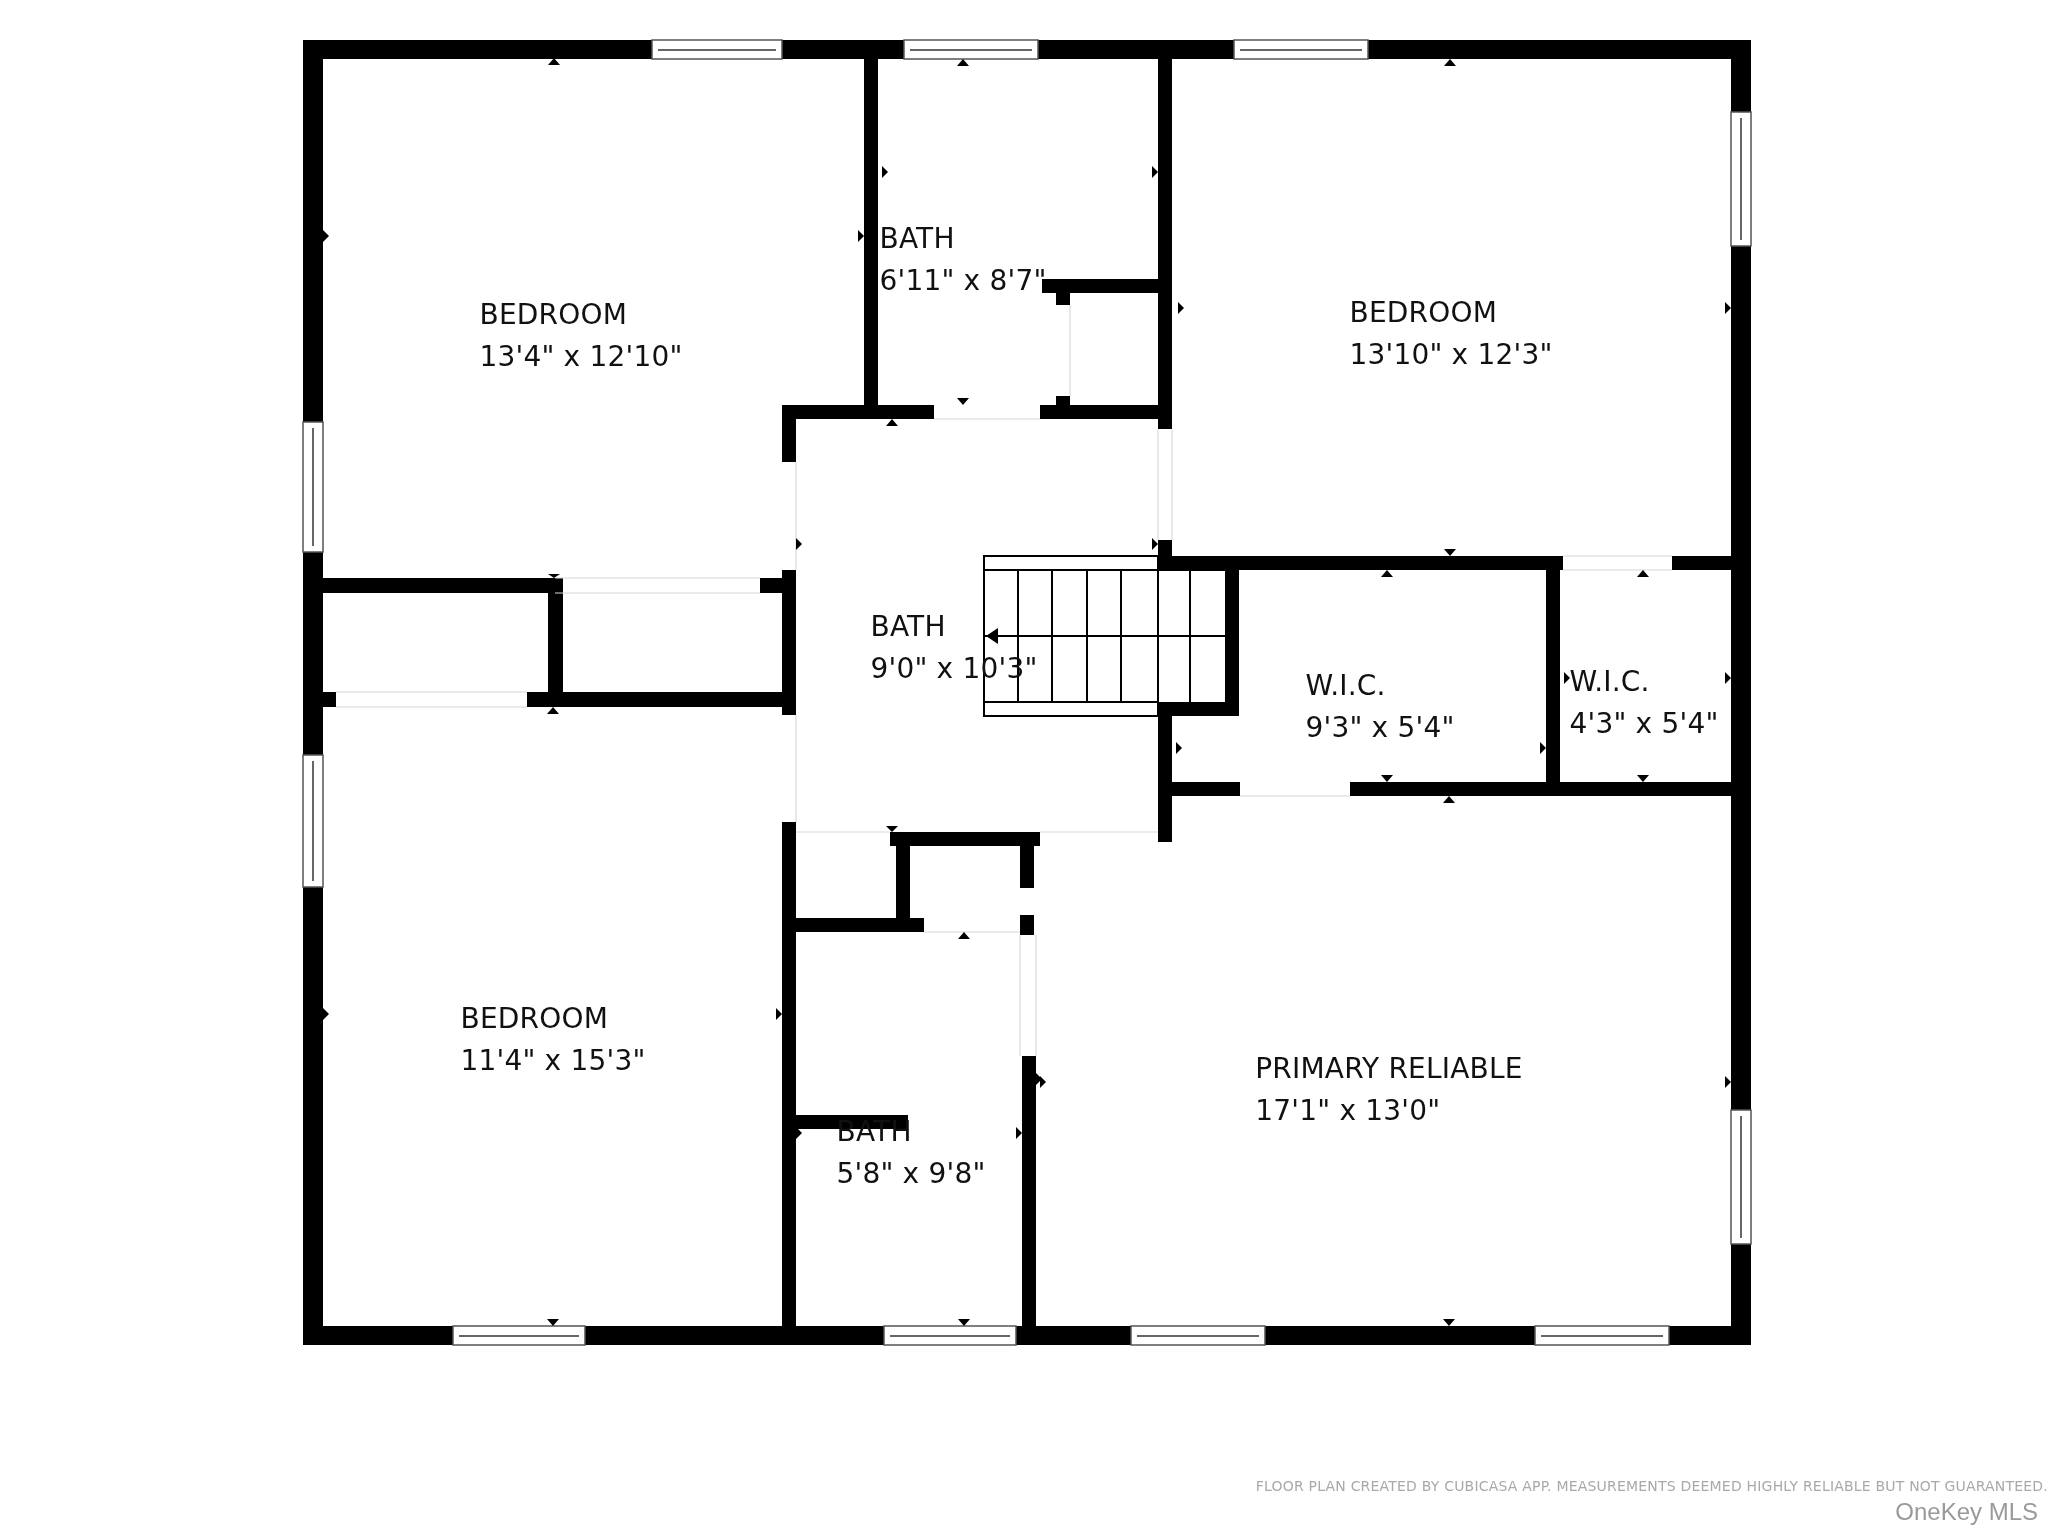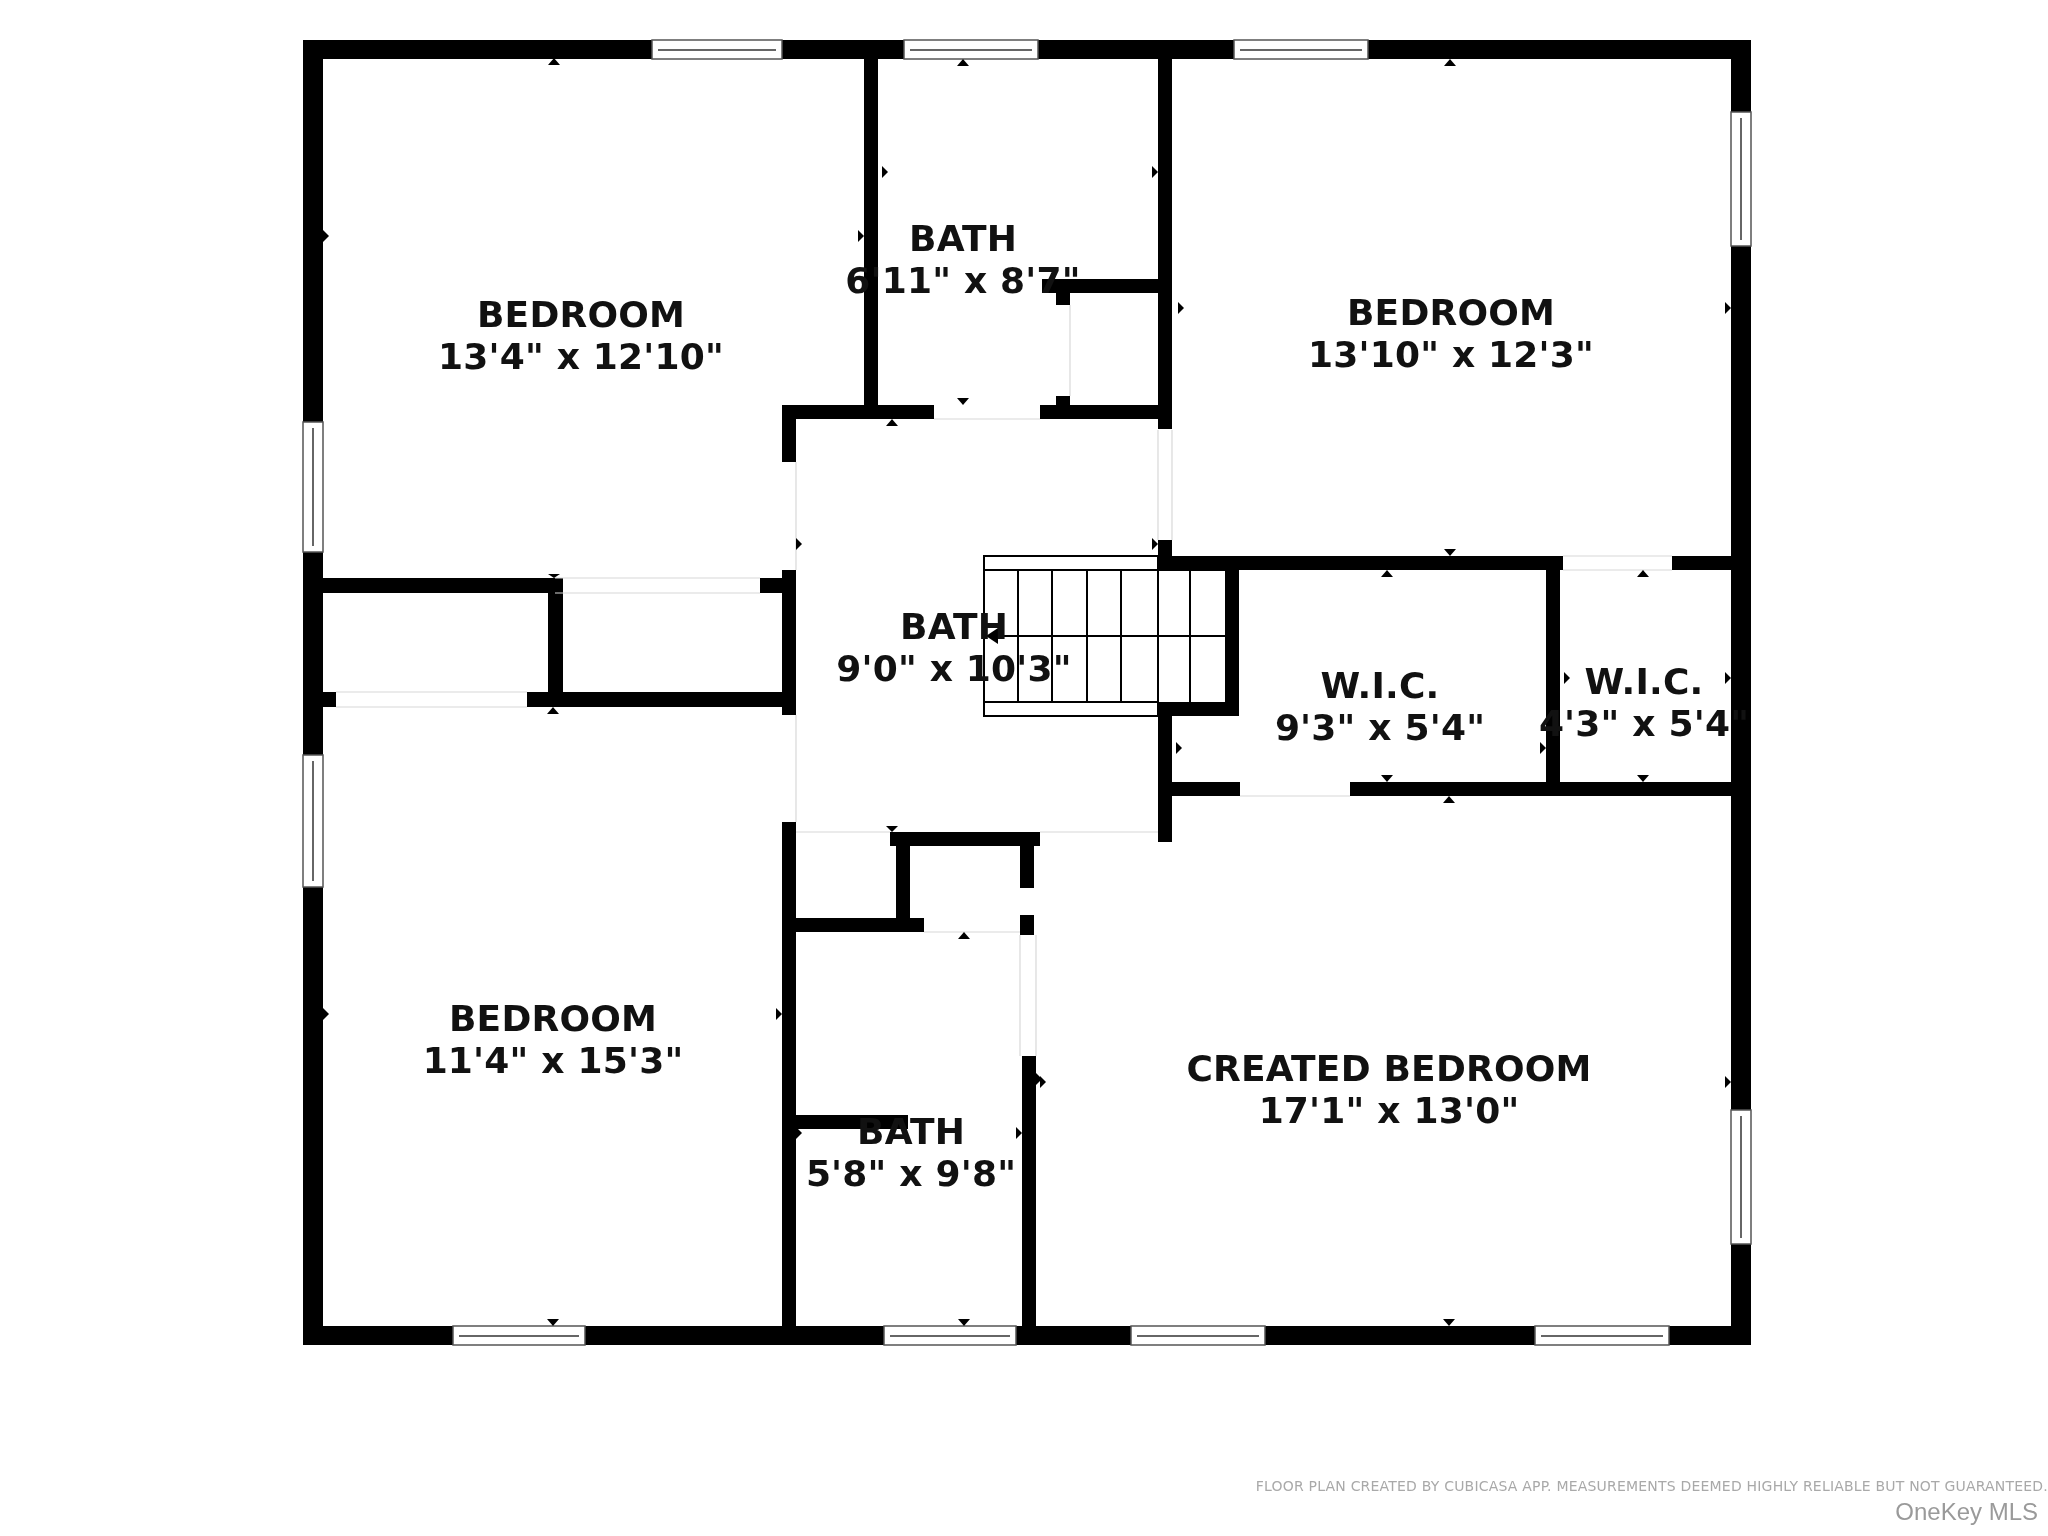--- a/index.html
+++ b/index.html
@@ -6,24 +6,23 @@
     body { width: 2048px; height: 1536px; position: relative; overflow: hidden; font-family: "DejaVu Sans", sans-serif; }
     #plan { position: absolute; left: 0; top: 0; width: 2048px; height: 1536px; }
     .wall { fill: #000000; }
     .win-frame { fill: #ffffff; stroke: #555555; stroke-width: 1.5; }
     .win-line { stroke: #333333; stroke-width: 1.5; }
     .door-line { stroke: #d8d8d8; stroke-width: 1.2; }
     .stair { fill: #ffffff; stroke: #000000; stroke-width: 2; }
     .marker { fill: #000000; }
     .room-label {
       position: absolute; transform: translate(-50%, -50%);
-      text-align: center; color: #111111; white-space: nowrap;
-      font-family: "DejaVu Sans", sans-serif; font-size: 36px; line-height: 42px;
+      text-align: left; color: #111111; white-space: nowrap;
+      font-family: "DejaVu Sans", sans-serif; font-size: 28px; line-height: 42px;
       letter-spacing: 0.2px;
-      font-weight: bold;
     }
     .room-label .name, .room-label .dims { display: block; }
     .footer-note {
       position: absolute; left: 0; width: 2048px; top: 1478px; text-align: right;
       font-family: "DejaVu Sans", sans-serif; font-size: 14px; color: #a9a9a9; letter-spacing: 0.2px;
     }
     .watermark {
       position: absolute; right: 10px; top: 1498px;
       font-family: "Liberation Sans", sans-serif; font-size: 24px; color: #9a9a9a;
     }
@@ -243,18 +242,18 @@
 </div>
 <div class="room-label" style="left:553px; top:1040px;">
   <span class="name">BEDROOM</span>
   <span class="dims">11'4" x 15'3"</span>
 </div>
 <div class="room-label" style="left:911px; top:1153px;">
   <span class="name">BATH</span>
   <span class="dims">5'8" x 9'8"</span>
 </div>
 <div class="room-label" style="left:1389px; top:1090px;">
-  <span class="name">CREATED BEDROOM</span>
+  <span class="name">PRIMARY RELIABLE</span>
   <span class="dims">17'1" x 13'0"</span>
 </div>
 
 <div class="footer-note">FLOOR PLAN CREATED BY CUBICASA APP. MEASUREMENTS DEEMED HIGHLY RELIABLE BUT NOT GUARANTEED.</div>
 <div class="watermark">OneKey MLS</div>
 
 </body></html>

